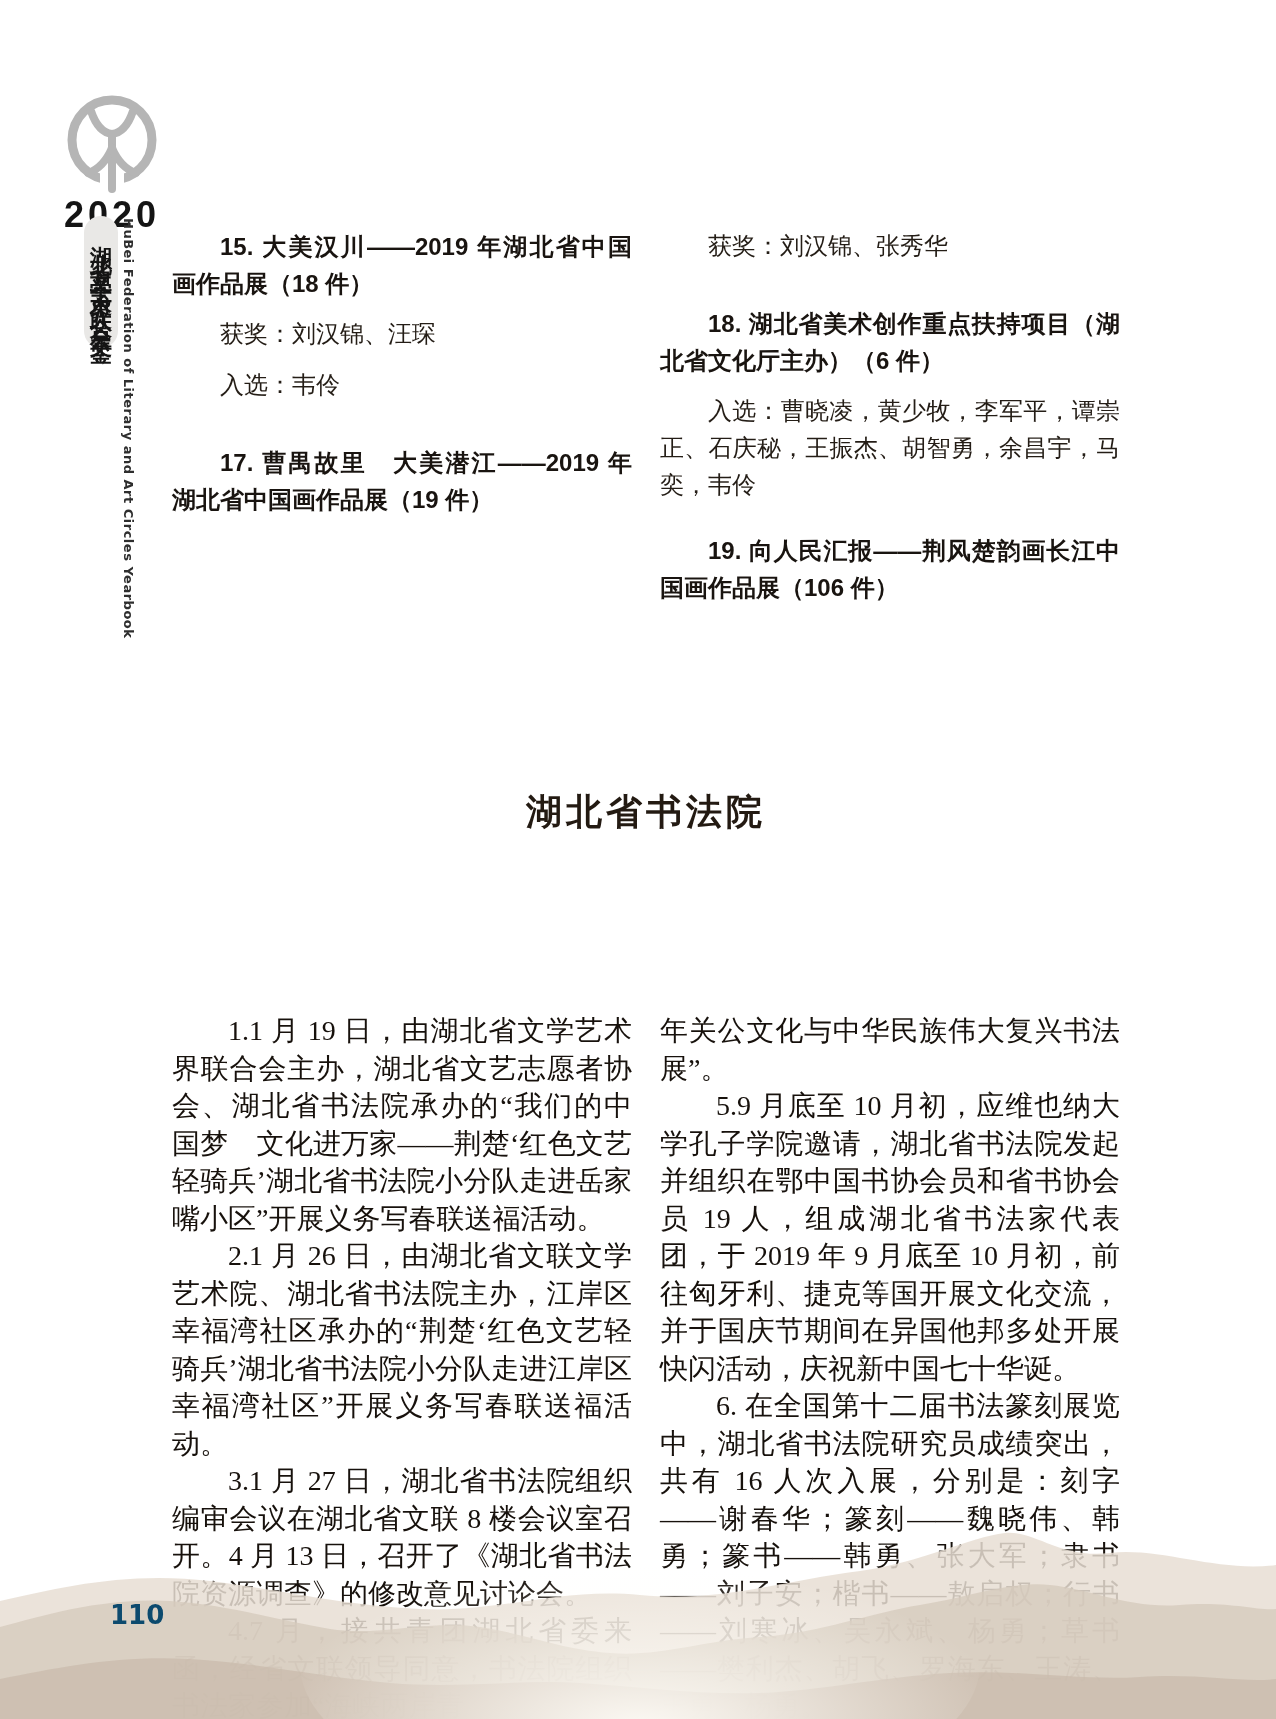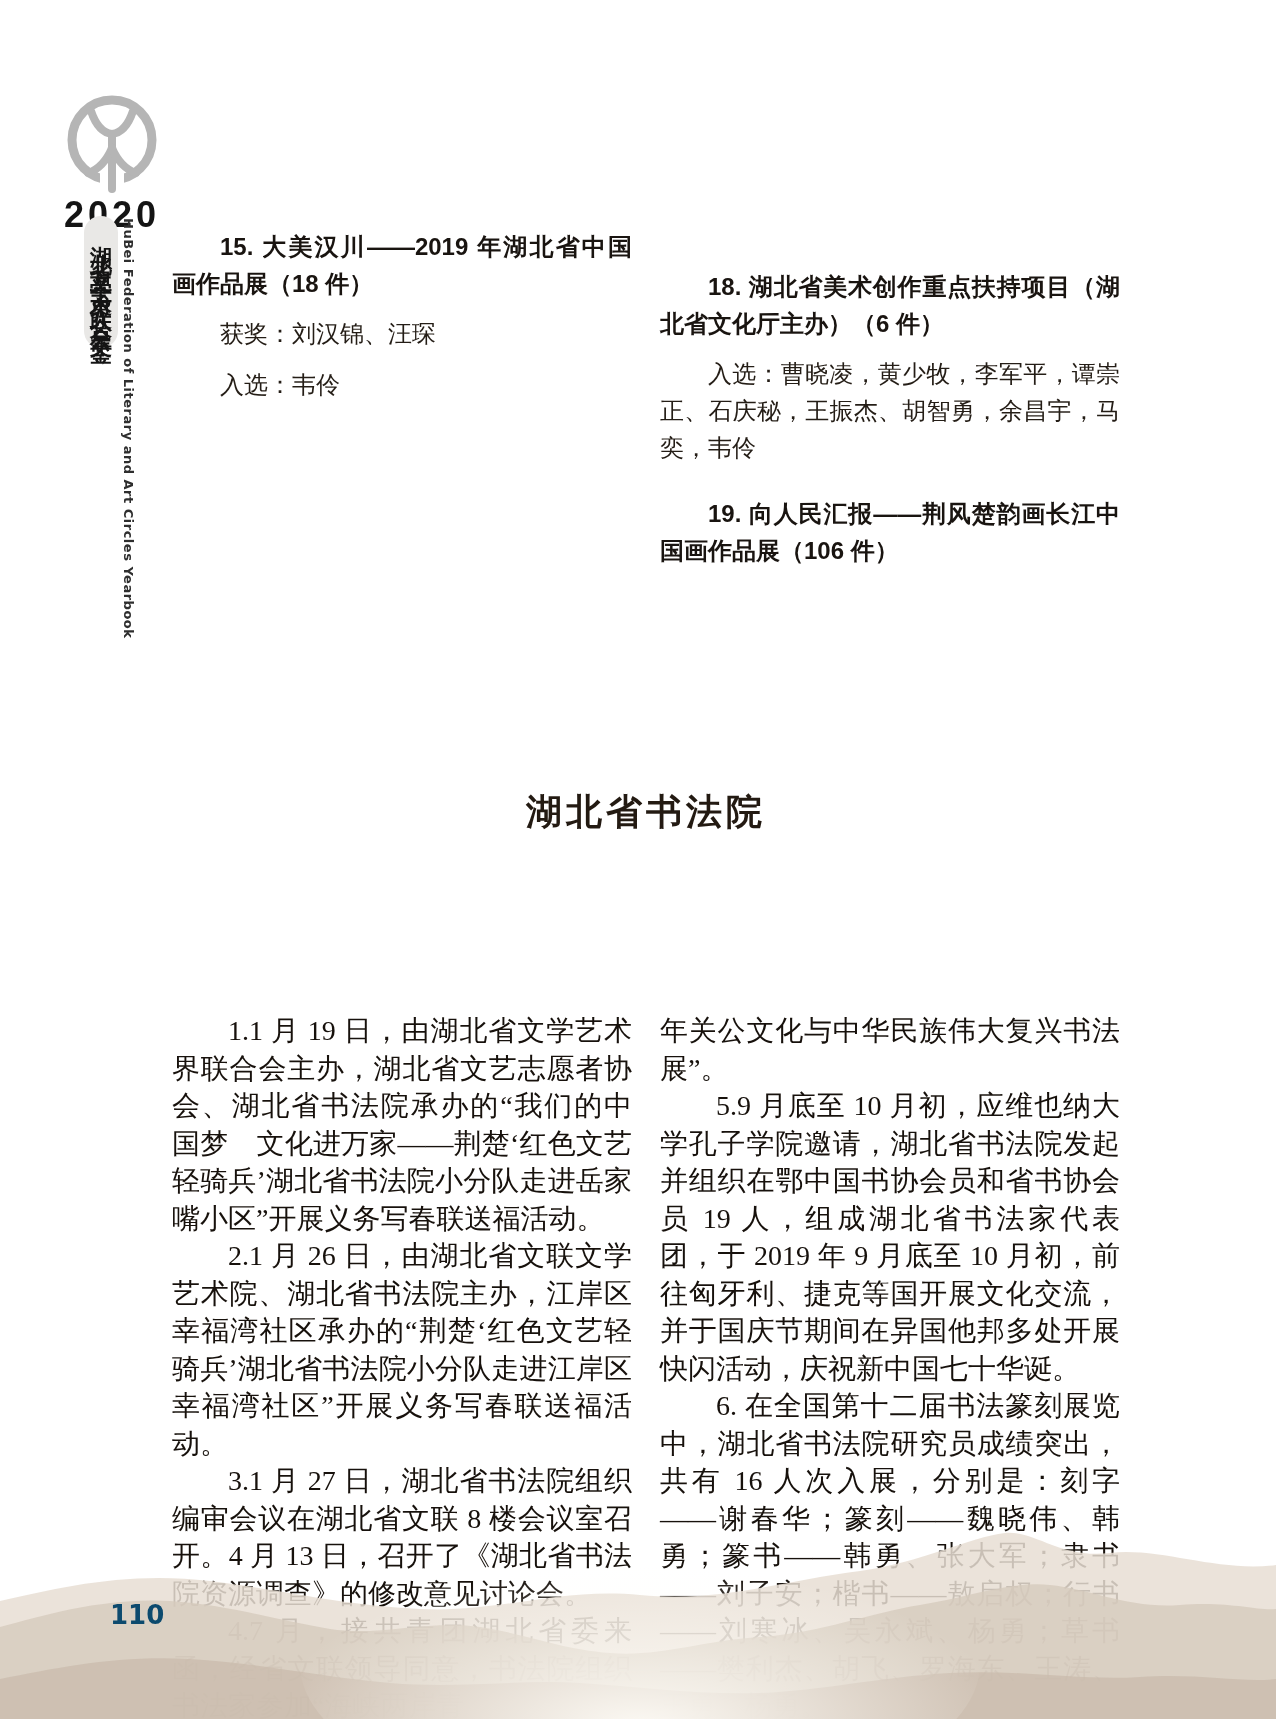--- a/index.html
+++ b/index.html
@@ -90,22 +90,24 @@
       <div class="side-cn">湖北省文学艺术界联合会年鉴</div>
     </div>
     <div class="side-en">HuBei Federation of Literary and Art Circles Yearbook</div>
   </div>
 
   <div class="top-section">
     <div class="top-col">
       <p class="hd">15. 大美汉川——2019 年湖北省中国画作品展（18 件）</p>
       <p class="dt mt-sm">获奖：刘汉锦、汪琛</p>
       <p class="dt mt-sm">入选：韦伶</p>
+      <p class="hd mt-lg">17. 曹禺故里　大美潜江——2019 年湖北省中国画作品展（19 件）</p>
     </div>
     <div class="top-col">
+      <p class="dt">获奖：刘汉锦、张秀华</p>
       <p class="hd mt-lg">18. 湖北省美术创作重点扶持项目（湖北省文化厅主办）（6 件）</p>
       <p class="dt mt-sm">入选：曹晓凌，黄少牧，李军平，谭崇正、石庆秘，王振杰、胡智勇，余昌宇，马奕，韦伶</p>
       <p class="hd mt-md">19. 向人民汇报——荆风楚韵画长江中国画作品展（106 件）</p>
     </div>
   </div>
 
   <h1 class="article-title">湖北省书法院</h1>
 
   <div class="article-body">
     <div class="body-col">

